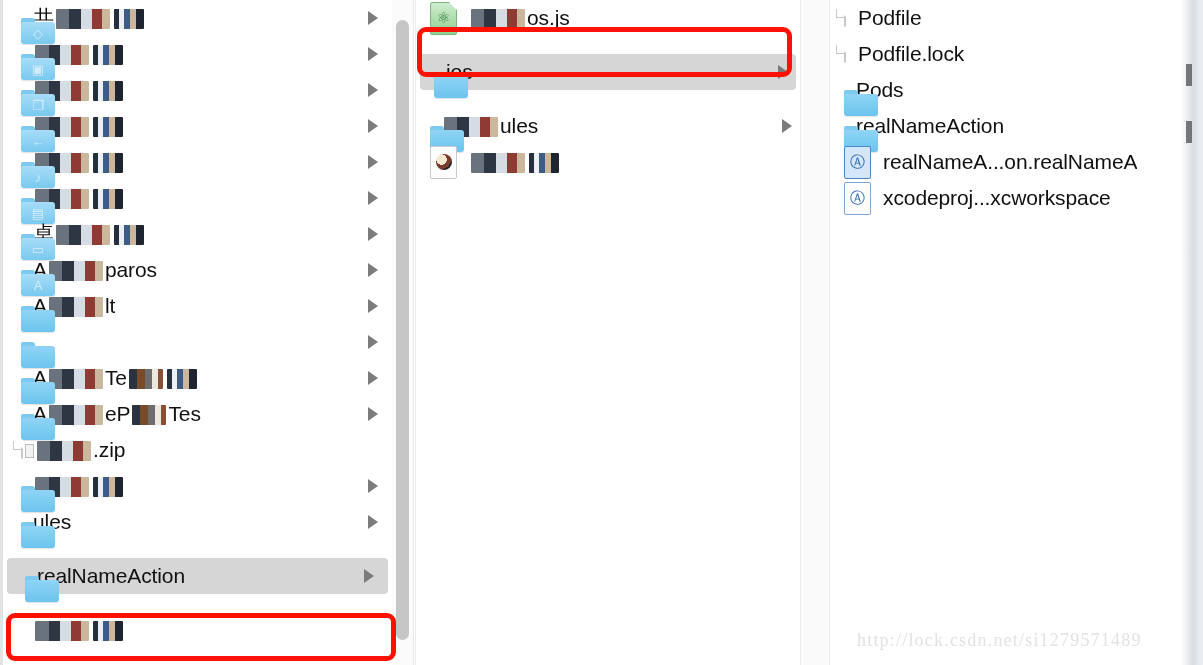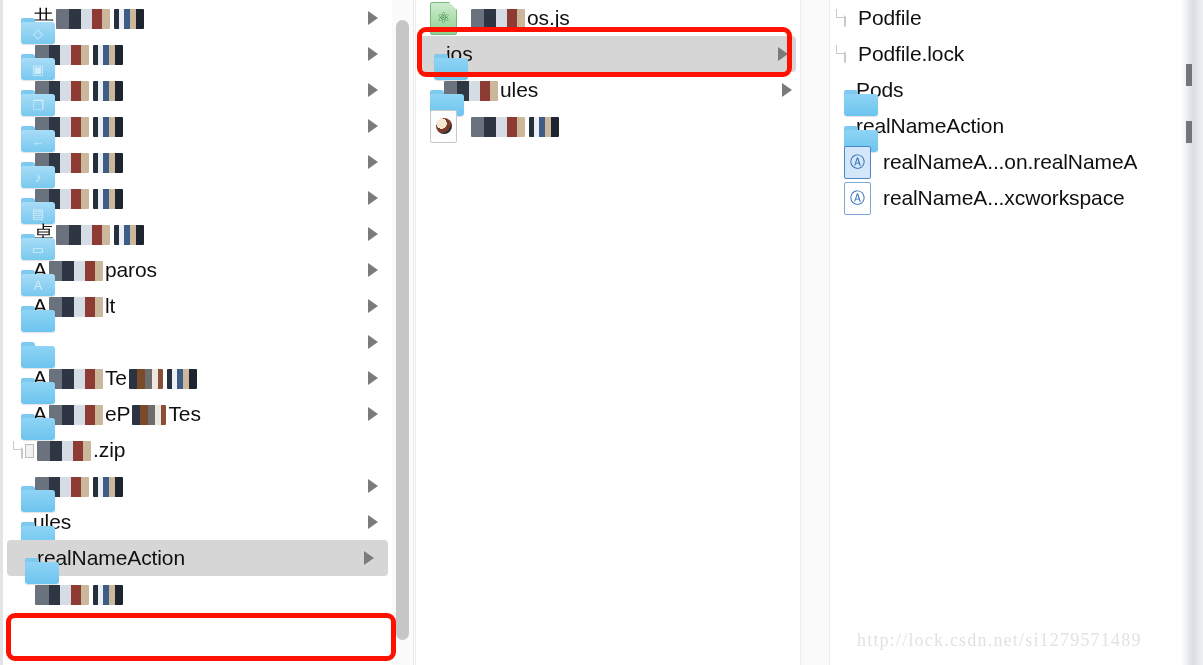--- a/index.html
+++ b/index.html
@@ -20,21 +20,21 @@
   #col-2-gap{position:absolute;left:800px;top:0;width:30px;height:665px;background:#fafafa;border-left:1px solid #ededed;border-right:1px solid #ededed;box-sizing:border-box;}
   #col-3{left:830px;width:360px;}
   
   #right-fade{position:absolute;right:0;top:0;width:22px;height:665px;
     background:linear-gradient(to right,rgba(255,255,255,0) 0%,#d9dde2 55%,#eef1f4 100%);}
   #right-mark-1{position:absolute;right:11px;top:64px;width:6px;height:22px;background:#5e6266;opacity:.85;}
   #right-mark-2{position:absolute;right:11px;top:121px;width:6px;height:22px;background:#5e6266;opacity:.85;}
 
   
   .row{position:relative;display:flex;align-items:center;height:36px;padding:0 6px 0 18px;box-sizing:border-box;}
-  .row.sel{background:#d6d6d6;border-radius:4px;margin:0 4px;}
+  .row.sel{background:#d6d6d6;border-radius:4px;margin:18px 4px;}
   .row .label{font-size:21px;color:#101010;letter-spacing:-0.1px;white-space:nowrap;overflow:hidden;line-height:36px;}
   .row .arrow{position:absolute;right:14px;top:50%;transform:translateY(-50%);
     width:0;height:0;border-left:10px solid #7b7b7b;border-top:7px solid transparent;border-bottom:7px solid transparent;}
   #col-2 .row, #col-3 .row{padding-left:14px;}
   #col-2 .row .arrow{right:8px;}
 
   
   .redact{display:inline-block;height:20px;vertical-align:middle;margin:0 2px;border-radius:1px;}
   .rd-d{background:linear-gradient(90deg,#6a737d 0 25%,#2f3643 25% 47%,#d6dce3 47% 66%,#8e3b34 66% 85%,#cbb89c 85% 100%);}
   .rd-e{background:linear-gradient(90deg,#2b3240 0 24%,#7a4b2a 24% 46%,#6d6d6d 46% 68%,#ece7df 68% 86%,#8a4f34 86% 100%);}
@@ -227,21 +227,21 @@
           </span>
         </span>
         <span class="label">realNameA...on.realNameA</span>
       </div>
       <div class="row">
         <span class="ic">
           <span class="xc">
             <span class="a">Ⓐ</span>
           </span>
         </span>
-        <span class="label">realNameA...xcworkspace</span>
+        <span class="label">xcodeproj...xcworkspace</span>
       </div>
     </div>
 
   <div id="right-fade"></div>
   <div id="right-mark-1"></div>
   <div id="right-mark-2"></div>
 
   <div class="annot" id="annot-ios"></div>
   <div class="annot" id="annot-rna"></div>
 

